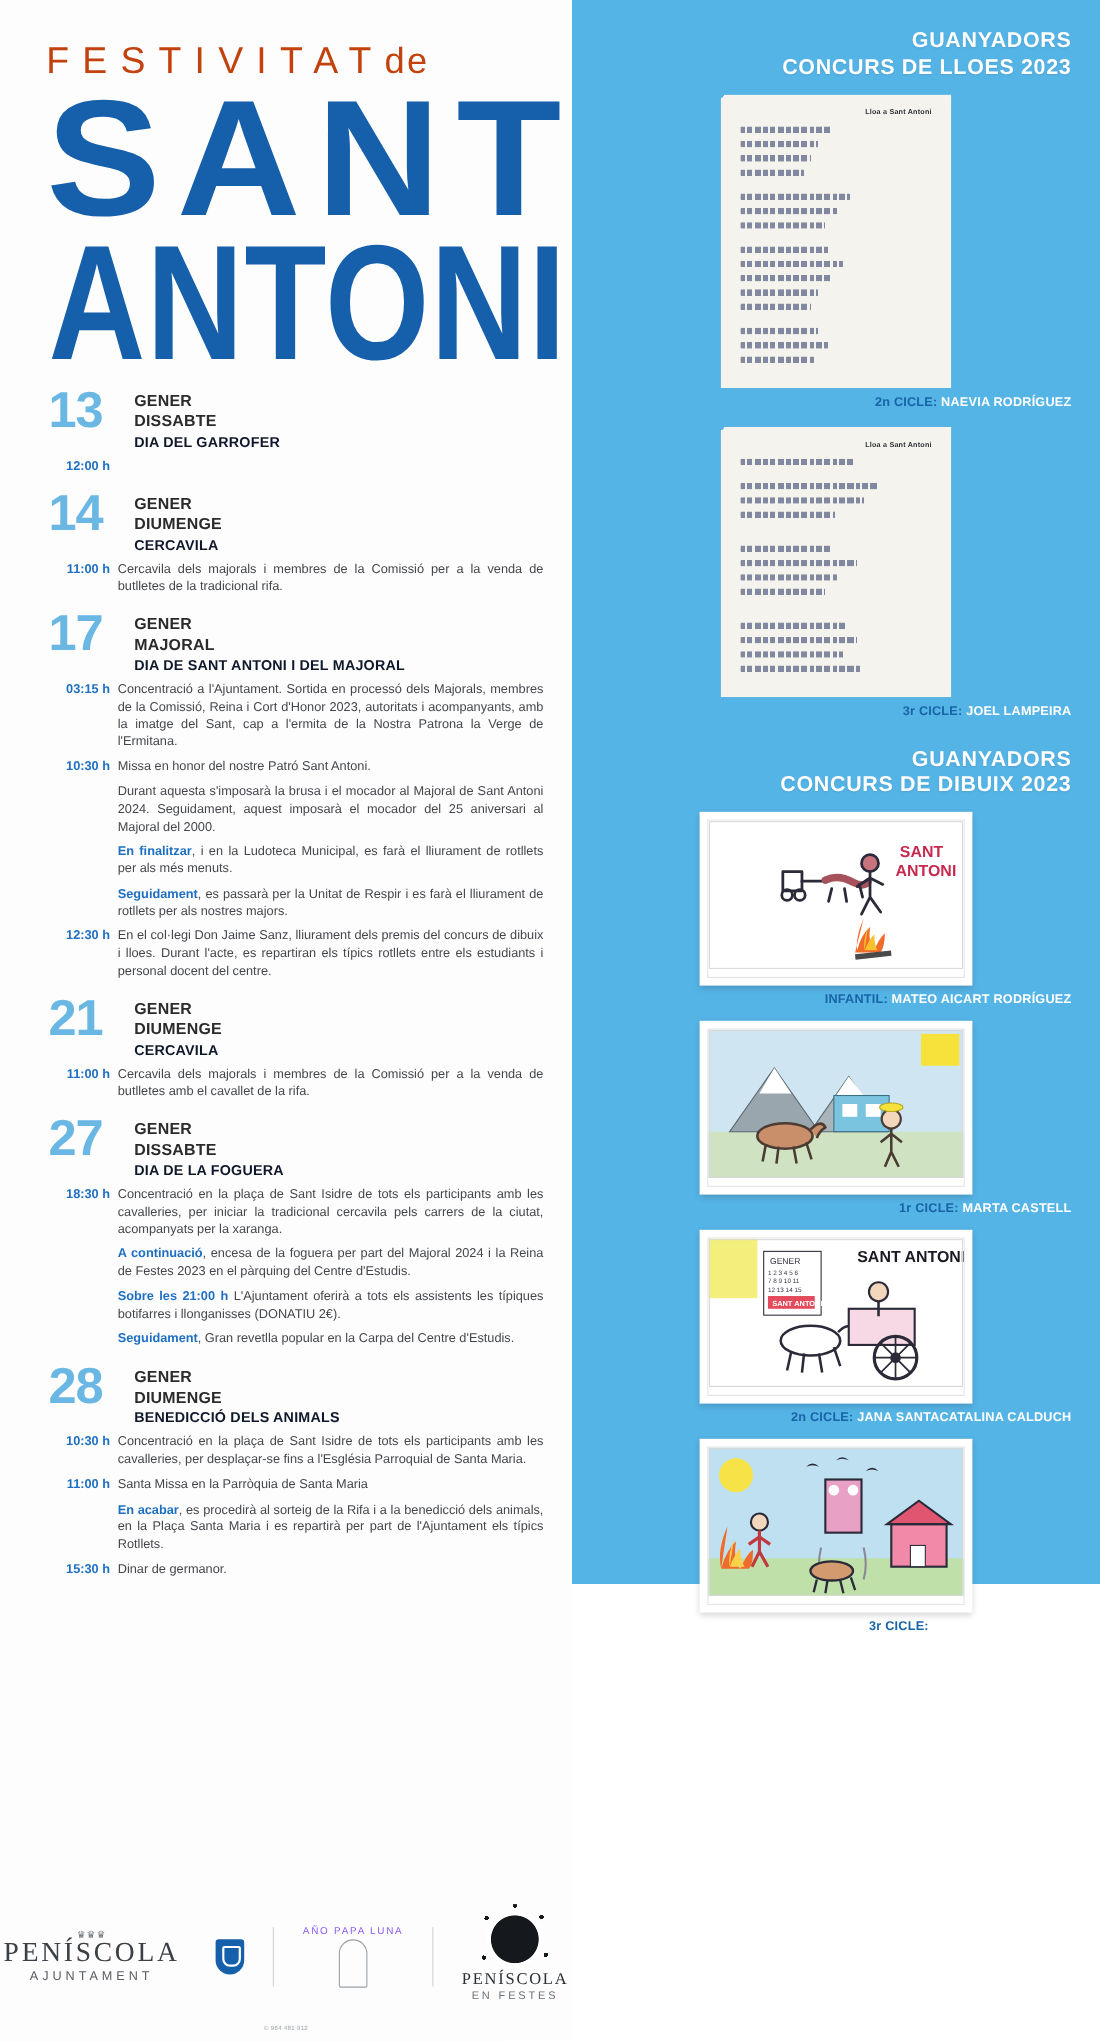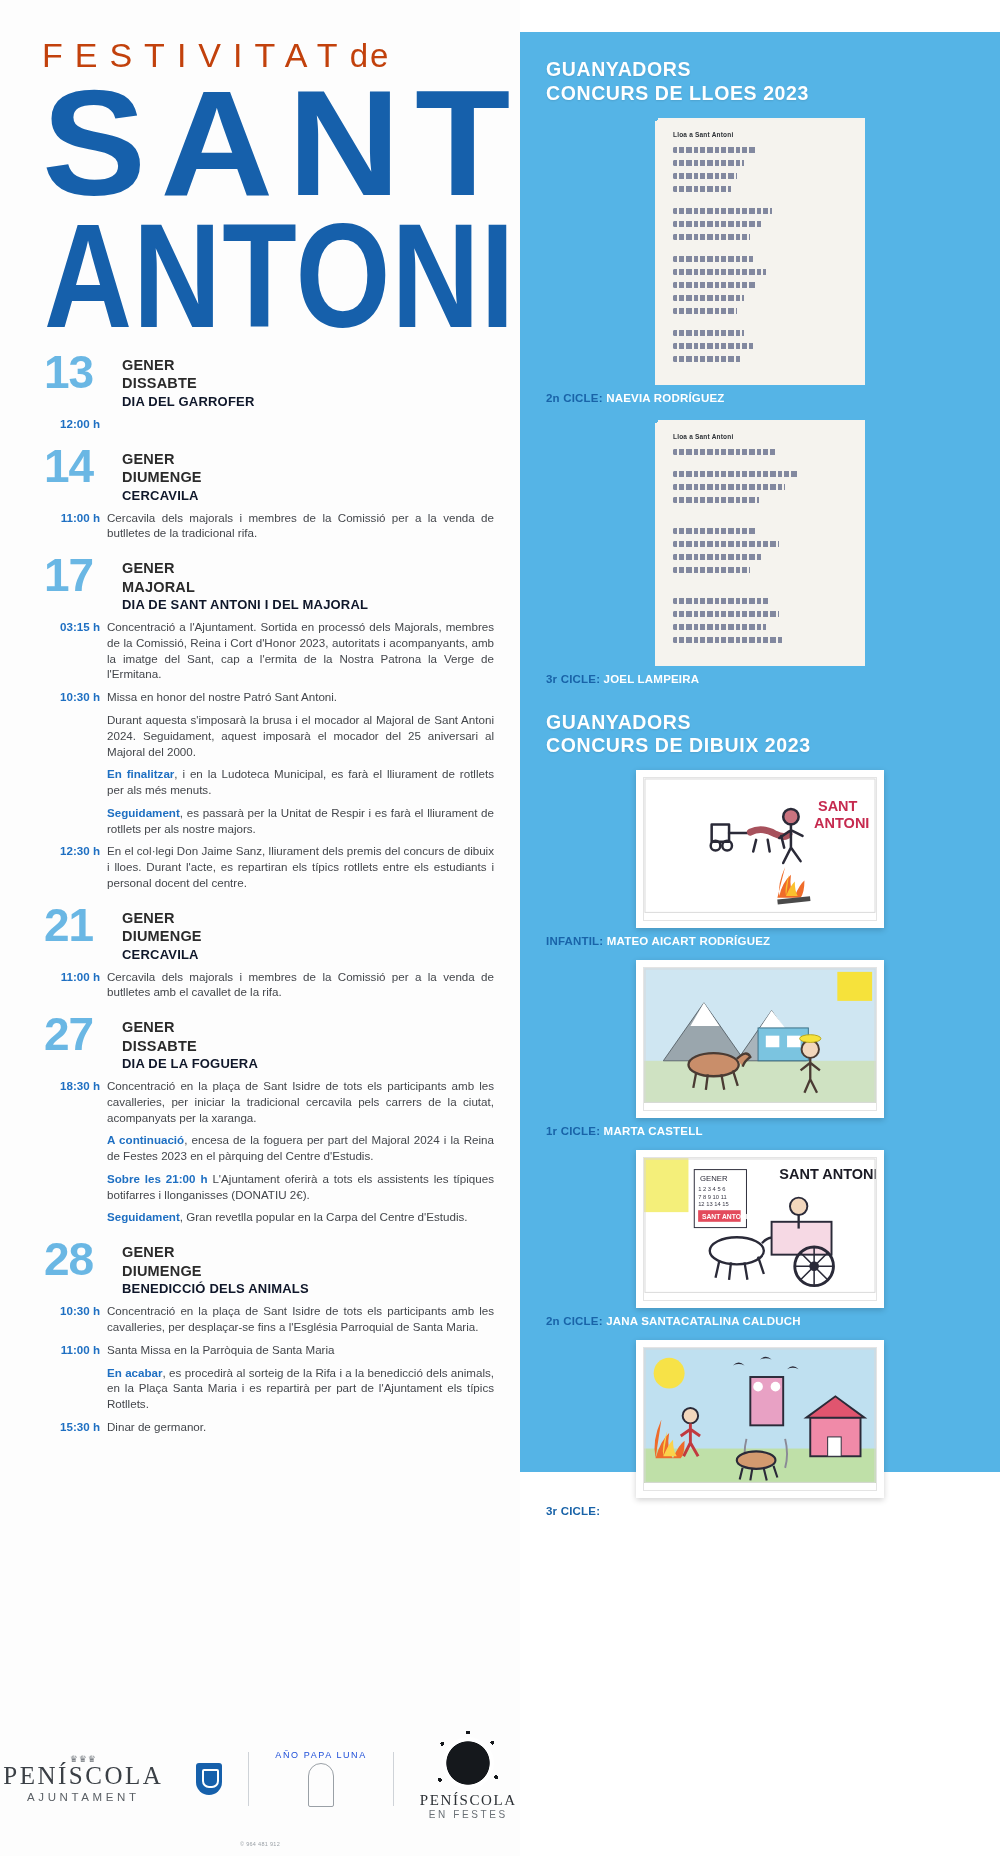--- a/index.html
+++ b/index.html
@@ -89,21 +89,21 @@
   .shield {
     width: 26px; height: 32px; background: #1660ab; display: inline-block;
     border-radius: 3px 3px 13px 13px; position: relative; margin-left: 7px;
     vertical-align: middle;
   }
   .shield::after {
     content: ""; position: absolute; left: 6px; top: 6px;
     width: 13px; height: 15px; border: 2px solid #fff; border-radius: 2px 2px 7px 7px;
   }
   .vdiv { width: 1px; height: 54px; background: #cfd3d8; }
-  .logo-anyo { text-align: left; color: #1d4ed8; line-height: 1.15; }
+  .logo-anyo { text-align: left; color: #8b5cf6; line-height: 1.15; }
   .logo-anyo .a1 { font-size: 9px; letter-spacing: 1.6px; }
   .logo-anyo .tower {
     width: 26px; height: 44px; margin: 2px auto 0;
     border: 1.4px solid #9aa0a6; border-radius: 13px 13px 2px 2px;
   }
   .logo-festes { text-align: center; }
   .firework {
     width: 52px; height: 52px; margin: 0 auto 3px; border-radius: 50%;
     background: radial-gradient(circle at 50% 50%, #15181c 0%, #15181c 58%, #ffffff 60%);
     position: relative;
@@ -123,21 +123,21 @@
   }
   .logo-festes .f2 { font-size: 10px; letter-spacing: 2.6px; color: #6a7076; }
   .credit {
     position: absolute; bottom: 9px; left: 50%; transform: translateX(-50%);
     font-size: 5.5px; color: #9aa0a6; letter-spacing: 0.3px; white-space: nowrap;
   }
 
   
   .right {
     width: 480px; height: 1440px; background: #55b4e6;
-    padding: 26px 26px 18px 26px; text-align: left; position: relative; margin-top: 32px;
+    padding: 26px 26px 18px 26px; text-align: right; position: relative;
   }
   .r-title {
     color: #ffffff; font-weight: 700; font-size: 19.5px;
     letter-spacing: 0.6px; line-height: 1.22; margin-bottom: 12px;
     text-shadow: 0 1px 2px rgba(0,0,0,.10);
   }
   .r-title.second { margin-top: 26px; }
 
   
   .note {
@@ -250,21 +250,21 @@
             <div class="entry">
               <div class="entry-time" style="min-width: 56px;"></div>
               <div class="entry-text">Durant aquesta s'imposarà la brusa i el mocador al Majoral de Sant Antoni 2024. Seguidament, aquest imposarà el mocador del 25 aniversari al Majoral del 2000.</div>
             </div>
             <div class="entry">
               <div class="entry-time" style="min-width: 0px; width: 0px;"></div>
               <div class="entry-text" style="margin-left: 56px;"><span class="lead">En finalitzar</span><span>, i en la Ludoteca Municipal, es farà el lliurament de rotllets per als més menuts.</span></div>
             </div>
             <div class="entry">
               <div class="entry-time" style="min-width: 0px; width: 0px;"></div>
-              <div class="entry-text" style="margin-left: 56px;"><span class="lead">Seguidament</span><span>, es passarà per la Unitat de Respir i es farà el lliurament de rotllets per als nostre majors.</span></div>
+              <div class="entry-text" style="margin-left: 56px;"><span class="lead">Seguidament</span><span>, es passarà per la Unitat de Respir i es farà el lliurament de rotllets per als nostres majors.</span></div>
             </div>
             <div class="entry">
               <div class="entry-time">12:30 h</div>
               <div class="entry-text">En el col·legi Don Jaime Sanz, lliurament dels premis del concurs de dibuix i lloes. Durant l'acte, es repartiran els típics rotllets entre els estudiants i personal docent del centre.</div>
             </div>
           </div>
         </div>
         <div class="day">
           <div class="day-head">
             <div class="day-num">21</div>

